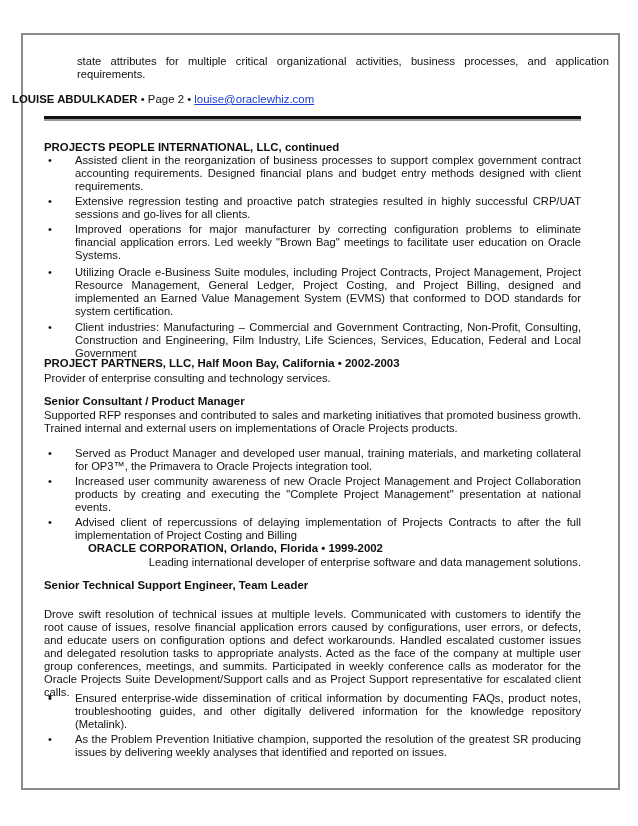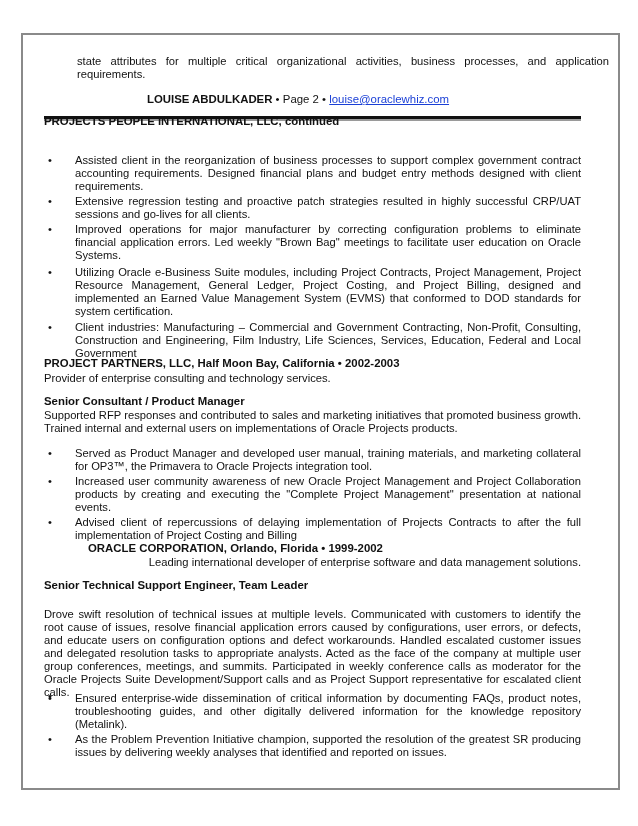--- a/index.html
+++ b/index.html
@@ -3,21 +3,21 @@
   <meta charset="utf-8">
   <style>
     html, body { margin: 0; padding: 0; background: #ffffff; }
     body { width: 638px; height: 826px; position: relative; overflow: hidden;
            font-family: "Liberation Sans", sans-serif; color: #111; }
     .page {
       position: absolute; left: 21px; top: 33px; width: 599px; height: 757px;
       border: 2px solid #8a8a8a; box-sizing: border-box; background: #fff;
     }
     .lead { position: absolute; left: 49px; top: 55px; width: 532px; font-size: 11.2px; line-height: 13px; text-align: justify; margin-left: 28px; }
-    .header-line { position: absolute; left: 0; width: 596px; top: 93px; text-align: center; font-size: 11.4px; }
+    .header-line { position: absolute; left: 0; width: 596px; top: 93px; font-size: 11.4px; padding-left: 12px; }
     .header-line b { font-weight: bold; }
     .header-line a { color: #1a3fd6; text-decoration: underline; }
     .divider { position: absolute; left: 44px; width: 537px; top: 116px; height: 3px; background: #111; }
     .divider2 { position: absolute; left: 44px; width: 537px; top: 119px; height: 2px; background: #9a9a9a; }
     .abs { position: absolute; left: 44px; width: 537px; font-size: 11.2px; line-height: 13px; }
     .h { font-weight: bold; font-size: 11.4px; }
     .p { text-align: justify; }
     ul { list-style: none; margin: 0; padding: 0; }
     li { position: relative; padding-left: 31px; text-align: justify; margin-bottom: 2px; }
     li .bul { position: absolute; left: 0; top: 0; width: 12px; text-align: center; }
@@ -33,21 +33,21 @@
   <b>LOUISE ABDULKADER</b>
   <span>•</span>
   <span>Page 2</span>
   <span>•</span>
   <a>louise@oraclewhiz.com</a>
 </div>
 
 <div class="divider"></div>
 <div class="divider2"></div>
 
-<div class="abs h" style="top:115px;">PROJECTS PEOPLE INTERNATIONAL, LLC, continued</div>
+<div class="abs h" style="top:141px;">PROJECTS PEOPLE INTERNATIONAL, LLC, continued</div>
 <ul class="abs" style="top:154px;">
   <li><span class="bul">•</span><span>Assisted client in the reorganization of business processes to support complex government contract accounting requirements.  Designed financial plans and budget entry methods designed with client requirements.</span></li>
   <li><span class="bul">•</span><span>Extensive regression testing and proactive patch strategies resulted in highly successful CRP/UAT sessions and go-lives for all clients.</span></li>
   <li style="margin-bottom:4px;"><span class="bul">•</span><span>Improved operations for major manufacturer by correcting configuration problems to eliminate financial application errors. Led weekly "Brown Bag" meetings to facilitate user education on Oracle Systems.</span></li>
   <li style="margin-bottom:3px;"><span class="bul">•</span><span>Utilizing Oracle e-Business Suite modules, including Project Contracts, Project Management, Project Resource Management, General Ledger, Project Costing, and Project Billing, designed and implemented an Earned Value Management System (EVMS) that conformed to DOD standards for system certification.</span></li>
   <li><span class="bul">•</span><span>Client industries:  Manufacturing – Commercial and Government Contracting, Non-Profit, Consulting, Construction and Engineering, Film Industry, Life Sciences, Services, Education, Federal and Local Government</span></li>
 </ul>
 
 <div class="abs h" style="top:357px;">PROJECT PARTNERS, LLC, Half Moon Bay, California • 2002-2003</div>
 <div class="abs" style="top:372px;">Provider of enterprise consulting and technology services.</div>

